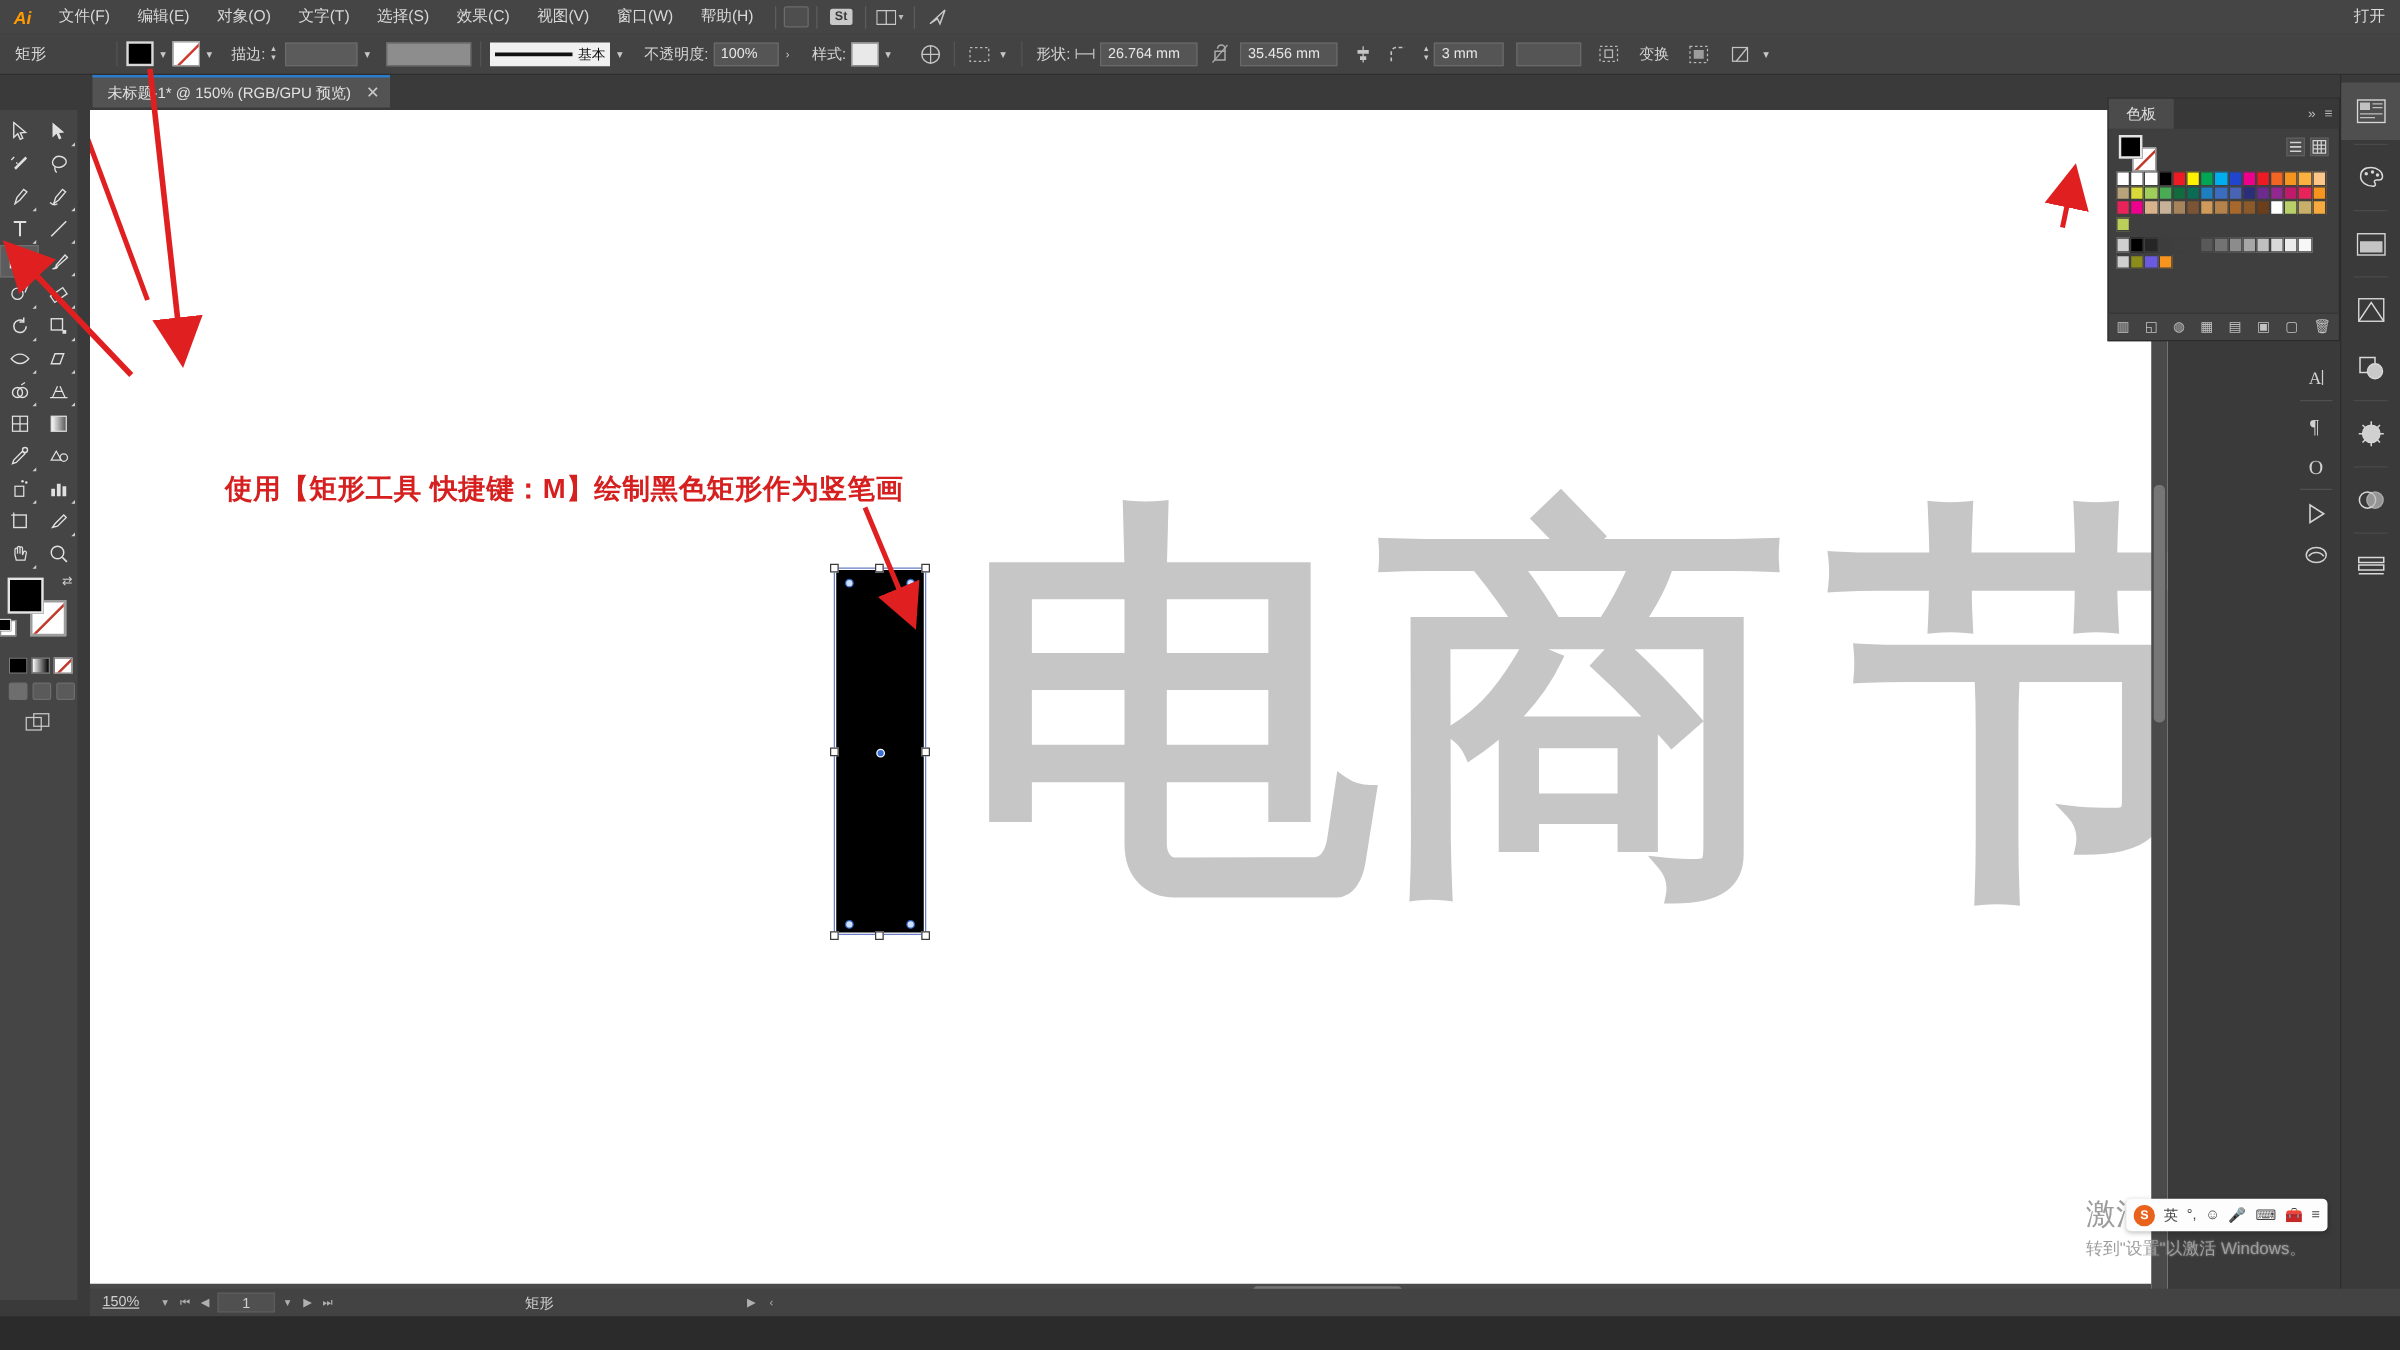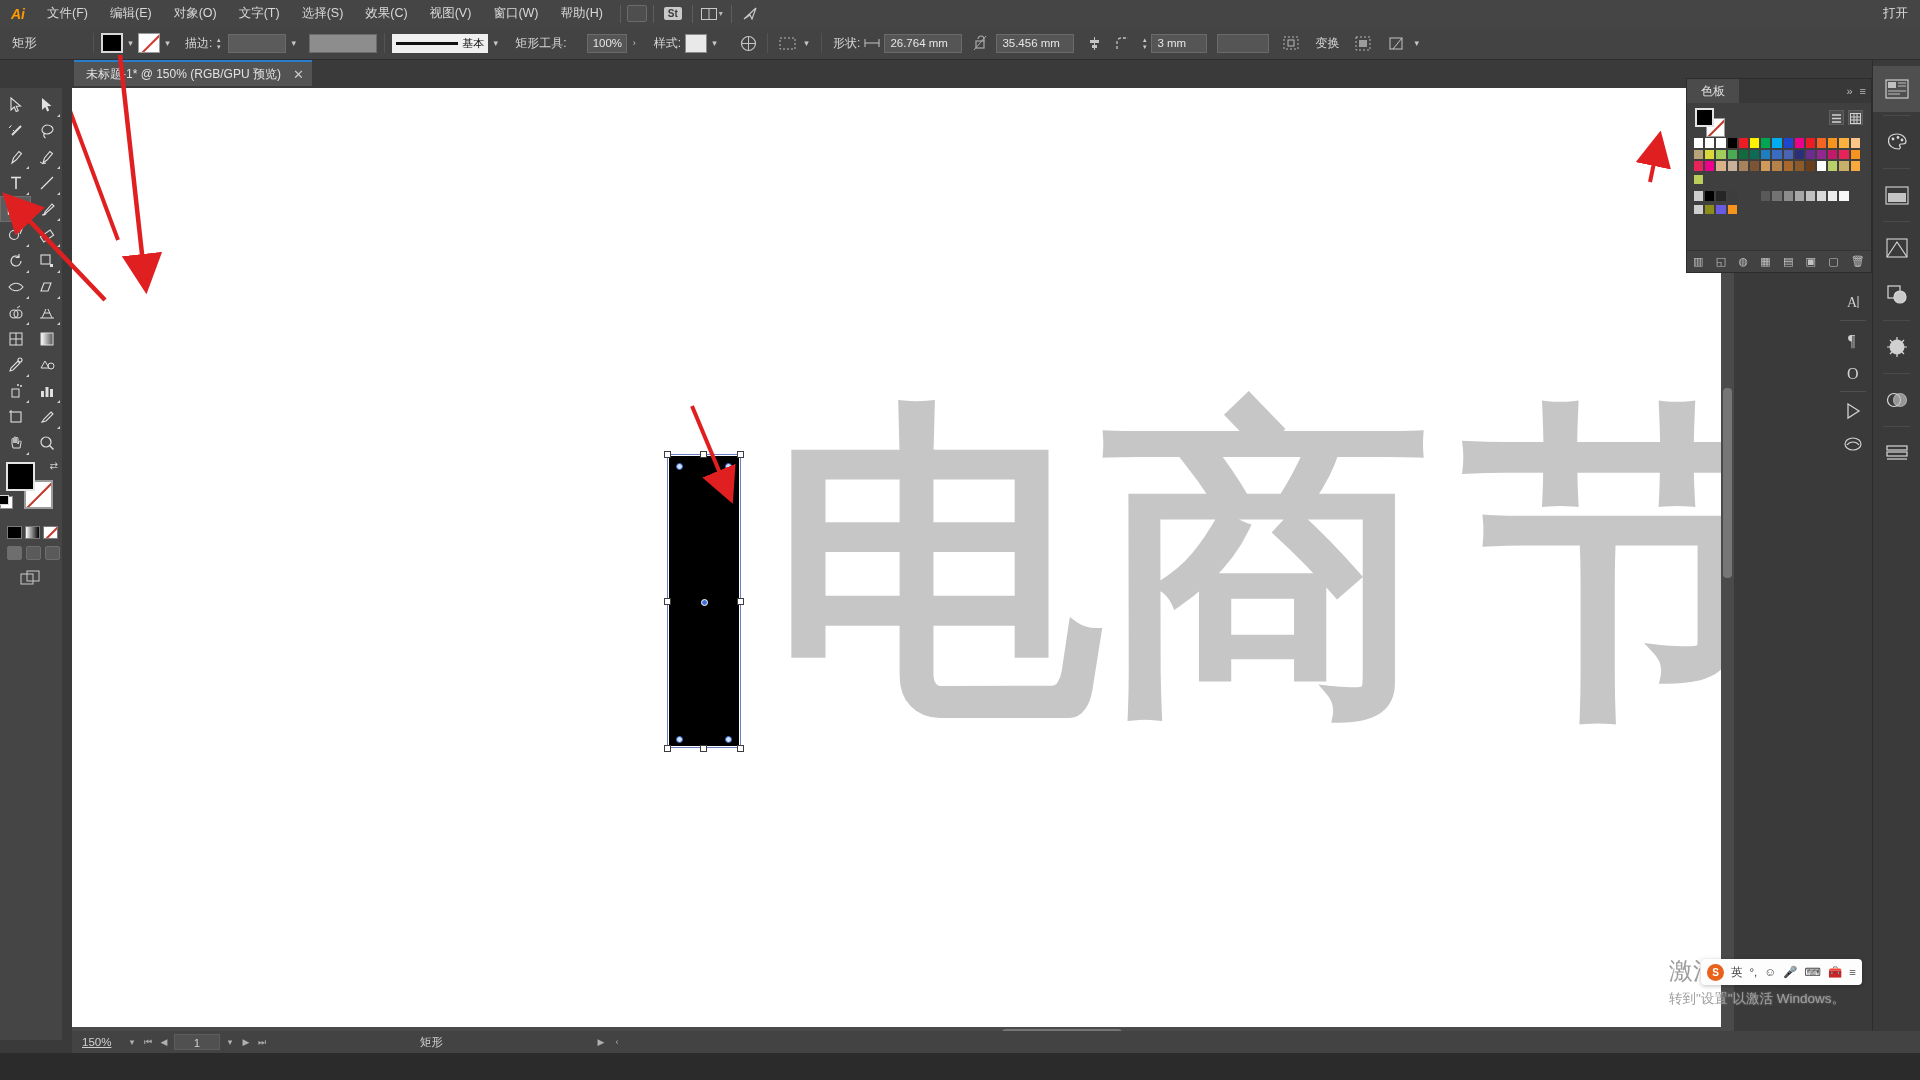--- a/index.html
+++ b/index.html
@@ -246,22 +246,22 @@
     <div class="stepper">▴<br>▾</div>
     <div class="drop-field" style="width:58px;margin-left:3px"></div>
     <div class="caret">▾</div>
     <div class="drop-field" style="width:68px;margin-left:8px;background:#8d8d8d"></div>
     <div class="ctl-sep"></div>
     <div class="stroke-preview">
       <div class="stroke-line"></div>
       <div class="stroke-txt">基本</div>
     </div>
     <div class="caret">▾</div>
-    <div class="lbl" style="margin-left:12px">矩形工具:</div>
-    <div class="num-field" style="width:40px;margin-left:20px">100%</div>
+    <div class="lbl" style="margin-left:12px">不透明度:</div>
+    <div class="num-field" style="width:52px;margin-left:4px">100%</div>
     <div class="caret">›</div>
     <div class="lbl" style="margin-left:12px">样式:</div>
     <div class="style-box" style="margin-left:4px"></div>
     <div class="caret">▾</div>
     <div class="ico-btn" style="margin-left:14px">
       <svg width="17" height="17" viewBox="0 0 17 17">
           <circle cx="8.5" cy="8.5" r="7" fill="none" stroke="#c4c4c4" stroke-width="1.2"></circle>
           <path d="M8.5 1.5v14M1.5 8.5h14" stroke="#c4c4c4" stroke-width="1"></path>
         </svg>
     </div>
@@ -546,20 +546,21 @@
     </div>
   </div>
 
   <div class="canvas-wrap">
     <div class="artboard-txt">
       <div class="ch cn-char" style="left:700px; top:310px;">电</div>
       <div class="ch cn-char" style="left:1030px; top:310px;">商</div>
       <div class="ch cn-char" style="left:1390px; top:310px;">节</div>
     </div>
 
+    <div class="annot">使用【矩形工具 快捷键：M】绘制黑色矩形作为竖笔画</div>
 
     <div class="sel-rect"></div>
     <div class="sel-bb"></div>
     <div class="hd" style="left:592px;  top:363px;"></div>
     <div class="hd" style="left:628px;  top:363px;"></div>
     <div class="hd" style="left:665px;  top:363px;"></div>
     <div class="hd" style="left:592px;  top:510px;"></div>
     <div class="hd" style="left:665px;  top:510px;"></div>
     <div class="hd" style="left:592px;  top:657px;"></div>
     <div class="hd" style="left:628px;  top:657px;"></div>

